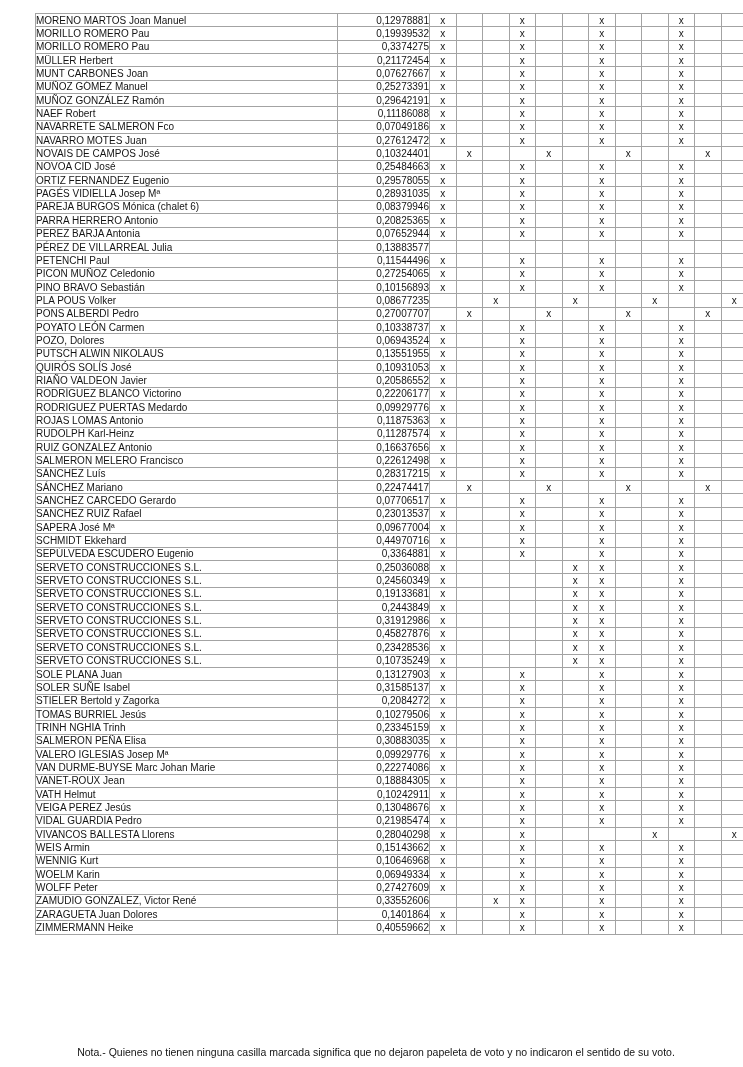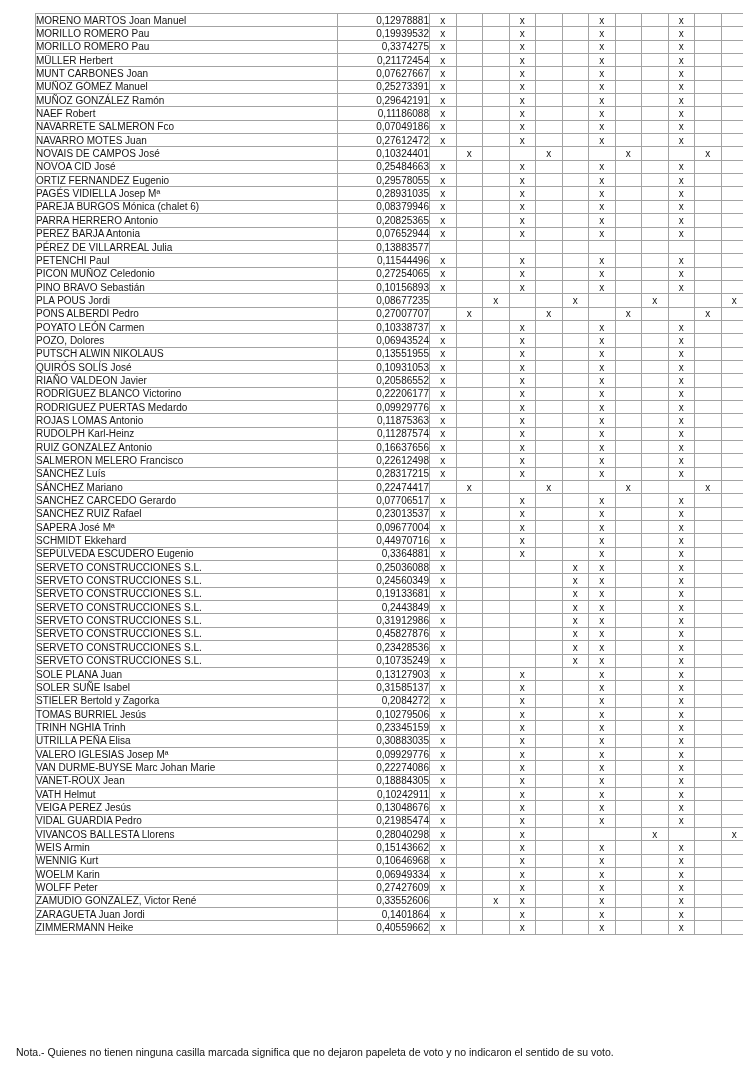--- a/index.html
+++ b/index.html
@@ -53,20 +53,21 @@
     font-size: 10px;
   }
   .note {
     position: absolute;
     left: 16px;
     top: 1046px;
     width: 720px;
     font-size: 10.5px;
     line-height: 13px;
     color: #141414;
+    text-align: center;
   }
 </style>
 </head>
 <body>
 
 <div class="page">
   <div class="table-wrap">
     <table class="grid">
       <colgroup>
         <col style="width:302px">
@@ -415,21 +416,21 @@
             <td class="mark"></td>
             <td class="mark"></td>
             <td class="mark">x</td>
             <td class="mark"></td>
             <td class="mark"></td>
             <td class="mark">x</td>
             <td class="mark"></td>
             <td class="mark"></td>
           </tr>
           <tr>
-            <td class="name">PLA  POUS  Jordi</td>
+            <td class="name">PLA  POUS  Volker</td>
             <td class="val">0,08677235</td>
             <td class="mark"></td>
             <td class="mark"></td>
             <td class="mark">x</td>
             <td class="mark"></td>
             <td class="mark"></td>
             <td class="mark">x</td>
             <td class="mark"></td>
             <td class="mark"></td>
             <td class="mark">x</td>
@@ -943,21 +944,21 @@
             <td class="mark"></td>
             <td class="mark"></td>
             <td class="mark">x</td>
             <td class="mark"></td>
             <td class="mark"></td>
             <td class="mark">x</td>
             <td class="mark"></td>
             <td class="mark"></td>
           </tr>
           <tr>
-            <td class="name">UTRILLA PEÑA  Elisa</td>
+            <td class="name">SALMERON PEÑA  Elisa</td>
             <td class="val">0,30883035</td>
             <td class="mark">x</td>
             <td class="mark"></td>
             <td class="mark"></td>
             <td class="mark">x</td>
             <td class="mark"></td>
             <td class="mark"></td>
             <td class="mark">x</td>
             <td class="mark"></td>
             <td class="mark"></td>
@@ -1151,21 +1152,21 @@
             <td class="mark"></td>
             <td class="mark"></td>
             <td class="mark">x</td>
             <td class="mark"></td>
             <td class="mark"></td>
             <td class="mark">x</td>
             <td class="mark"></td>
             <td class="mark"></td>
           </tr>
           <tr>
-            <td class="name">ZARAGUETA Juan Jordi</td>
+            <td class="name">ZARAGUETA Juan Dolores</td>
             <td class="val">0,1401864</td>
             <td class="mark">x</td>
             <td class="mark"></td>
             <td class="mark"></td>
             <td class="mark">x</td>
             <td class="mark"></td>
             <td class="mark"></td>
             <td class="mark">x</td>
             <td class="mark"></td>
             <td class="mark"></td>

